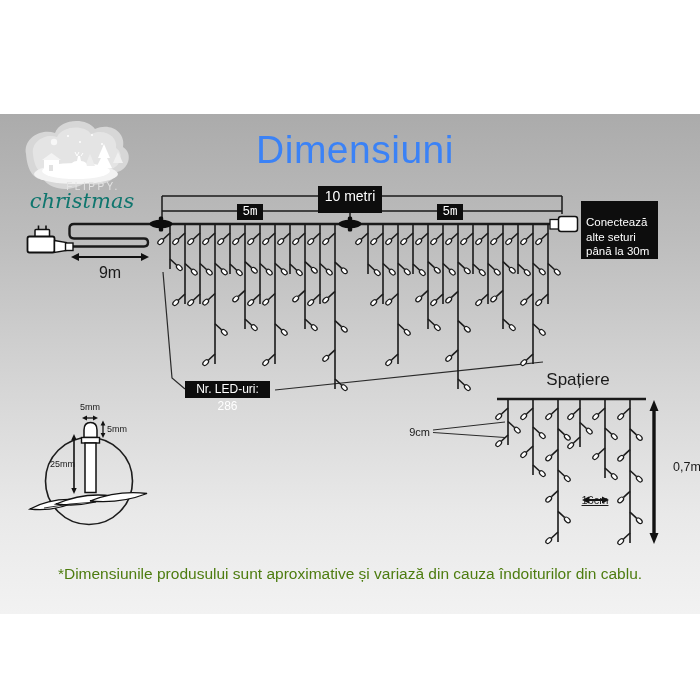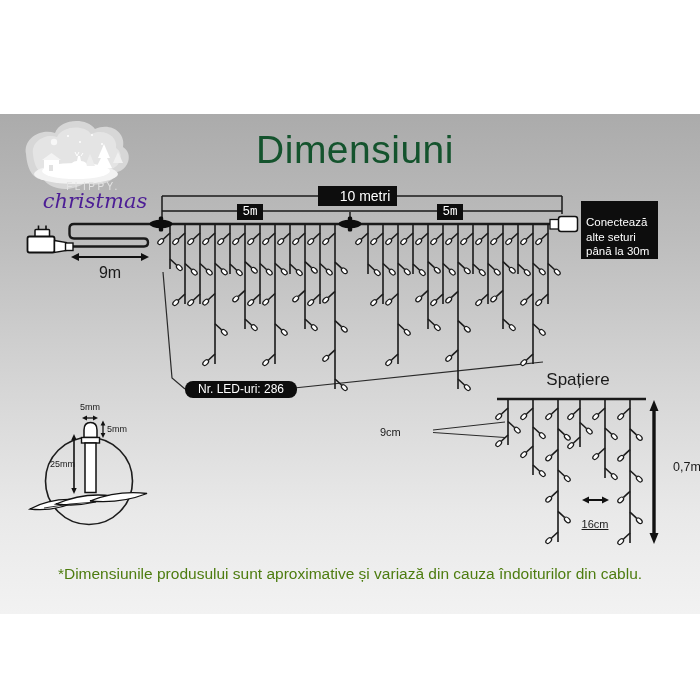--- a/index.html
+++ b/index.html
@@ -5,38 +5,38 @@
   html,body{margin:0;padding:0;}
   body{width:700px;height:700px;background:#ffffff;font-family:"Liberation Sans",sans-serif;}
   #stage{position:relative;width:700px;height:700px;overflow:hidden;background:#ffffff;}
   #panel{position:absolute;left:0;top:114px;width:700px;height:500px;
          background:linear-gradient(180deg,#ababab 0%,#bdbdbd 25%,#d6d6d6 55%,#e9e9e9 80%,#f2f2f2 100%);}
   .abs{position:absolute;}
   .lbl{position:absolute;color:#1a1a1a;}
   .blackbox{position:absolute;background:#0d0d0d;color:#ffffff;}
   .ctr{text-align:center;}
   #art{position:absolute;left:0;top:0;width:700px;height:700px;}
-  #page-title{left:155px;top:128px;width:400px;font-size:39px;letter-spacing:.5px;color:#14532d;}
-  #ten-box{left:318px;top:186px;width:64px;height:20px;line-height:20px;font-size:14px;padding-left:15px;}
+  #page-title{left:155px;top:128px;width:400px;font-size:39px;letter-spacing:.5px;color:#3b82f6;}
+  #ten-box{left:318px;top:186px;width:64px;height:27px;line-height:20px;font-size:14px;}
   .five-box{top:204px;width:26px;height:16px;line-height:16px;font-size:12.5px;font-family:Liberation Mono, monospace;}
   #connect-box{left:581px;top:201px;width:72px;height:41px;font-size:11.5px;line-height:1.27;padding:14px 0 3px 5px;}
   #three-m{left:80px;top:264px;width:60px;font-size:16px;}
-  #count-box{left:185px;top:381px;width:112px;height:17px;line-height:17px;font-size:12px;border-radius:8px;}
+  #count-box{left:185px;top:381px;width:85px;height:17px;line-height:17px;font-size:12px;}
   #led-size-heading{left:10px;top:383px;width:164px;font-size:16.5px;}
   #bright-box{left:135px;top:465px;width:96px;height:29px;font-size:12.5px;line-height:1.3;padding:4px 0 3px 7px;}
   #spacing-heading{left:508px;top:370px;width:140px;font-size:17px;}
-  #nine-cm{left:380px;top:426px;width:50px;font-size:11px;}
-  #sixteen-cm{left:570px;top:518px;width:50px;font-size:11px;text-decoration:underline;}
+  #nine-cm{left:380px;top:426px;width:50px;font-size:11px;text-align:right;}
+  #sixteen-cm{left:570px;top:494px;width:50px;font-size:11px;text-decoration:underline;}
   #zero7{left:661px;top:460px;width:40px;font-size:12.5px;margin-left:12px;}
   #mm-top{left:66px;top:402px;width:48px;font-size:9px;}
   #mm-side{left:107px;top:424px;width:32px;font-size:9px;}
   #mm-body{left:50px;top:459px;width:30px;font-size:9px;}
   #footnote{left:0;top:565px;width:700px;font-size:15.5px;color:#4d7c0f;}
   #brand-top{left:52px;top:181px;width:82px;font-size:10px;letter-spacing:2.5px;color:#e3e3e3;text-align:center;}
-  #brand-bottom{left:42px;top:189px;width:106px;font-size:21px;color:#4c1d95;text-align:center;
+  #brand-bottom{left:29px;top:189px;width:106px;font-size:21px;color:#0f766e;text-align:center;
                 font-family:"DejaVu Serif",serif;font-style:italic;}
 </style>
 </head>
 <body>
 
 <div id="stage">
   <div id="panel"></div>
 
   <svg class="abs" style="left:18px;top:116px" width="124" height="78" viewBox="0 0 124 78">
     <path d="M8,38 C5,23 22,12 37,17 C42,3 68,1 77,13 C92,6 108,16 105,31 C116,38 110,54 99,56 C96,67 78,72 68,66 C54,77 33,74 26,64 C12,63 9,49 8,38 Z" fill="#d7d7d7"></path>

